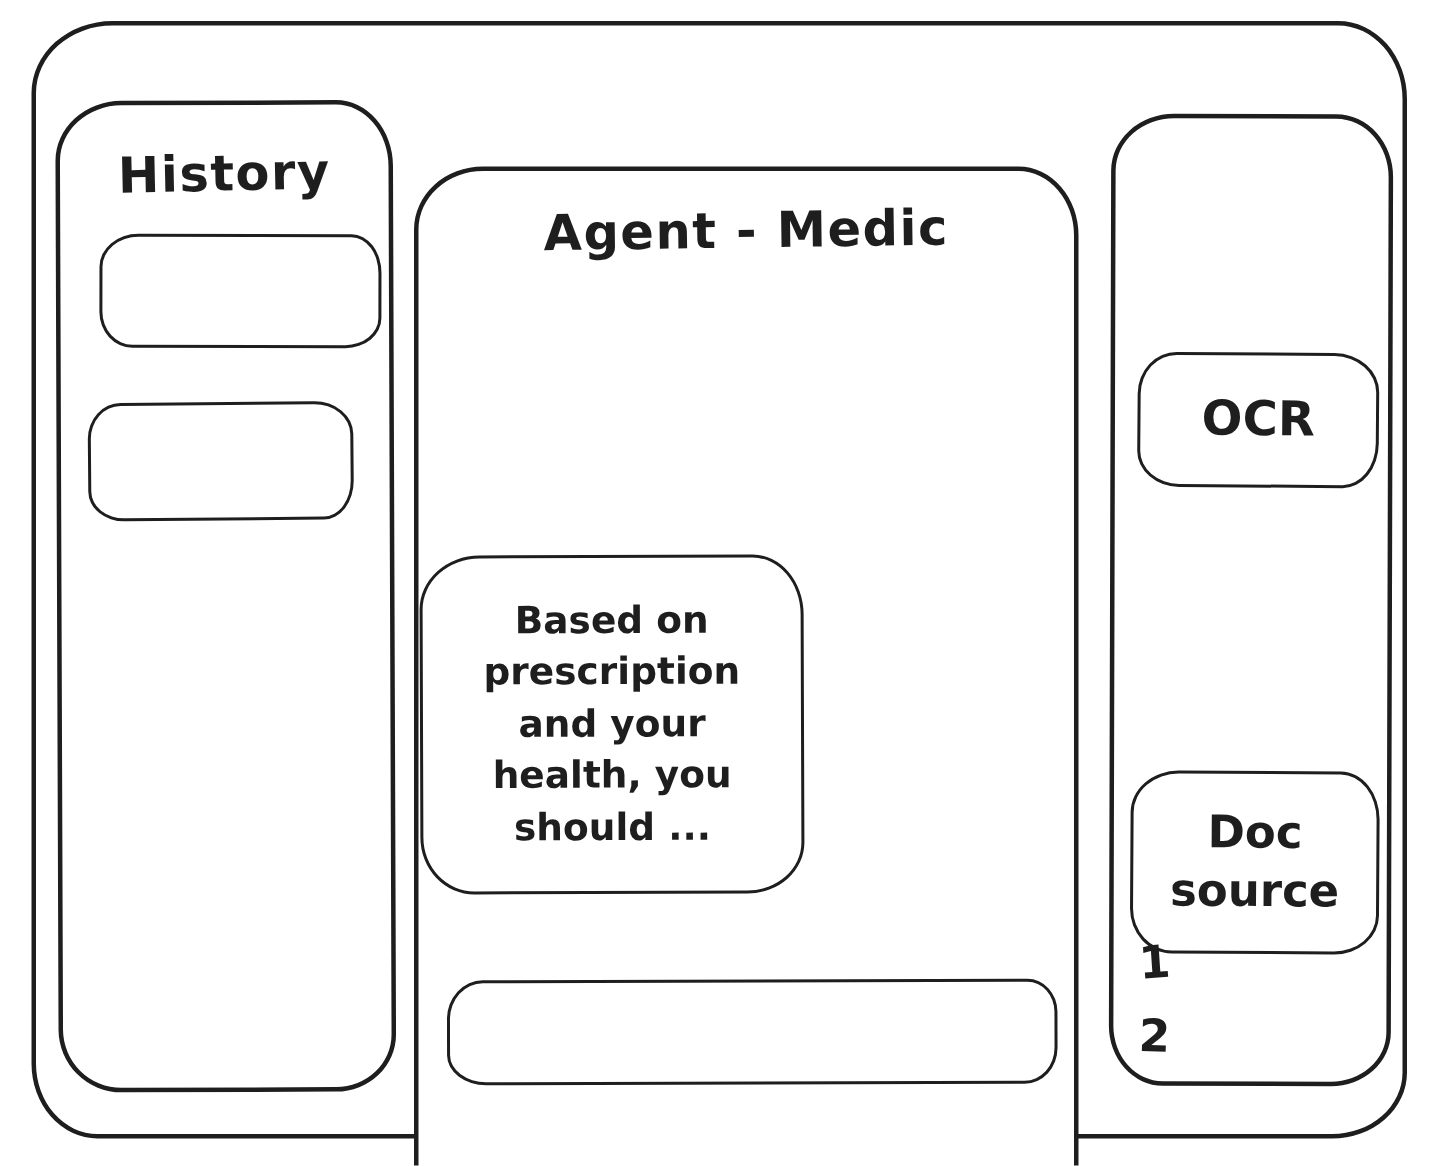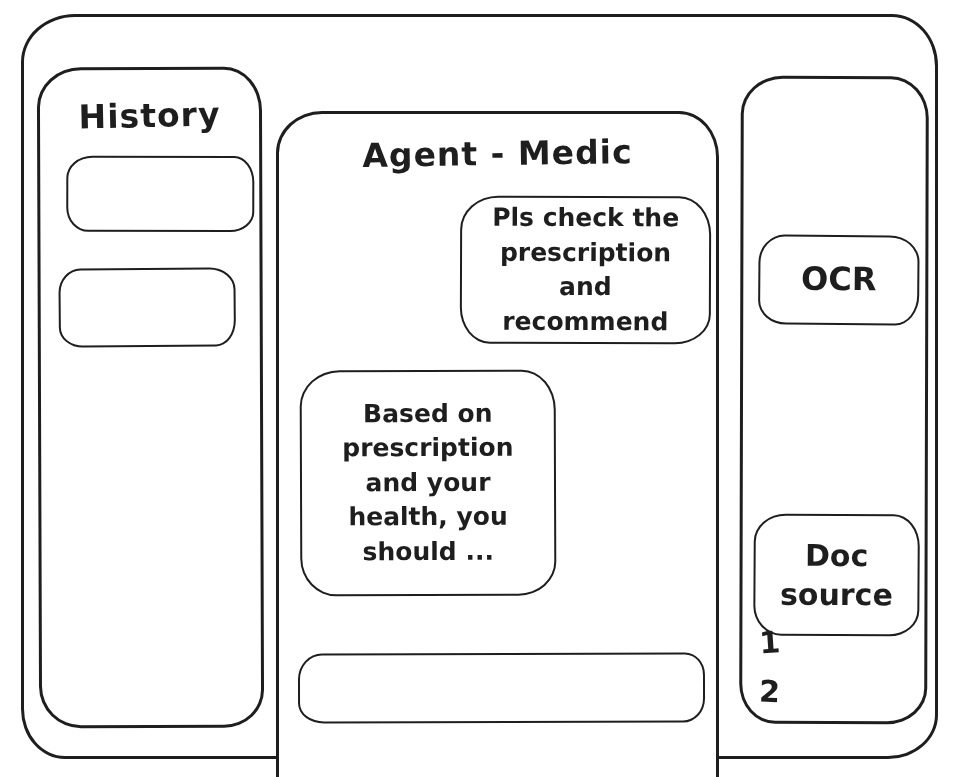--- a/index.html
+++ b/index.html
@@ -89,21 +89,21 @@
     border-width: 2.8px;
     padding: 10px 14px;
   }
   .bubble-user {
     left: 181px; top: 82px;
     width: 251px; height: 148px;
     border-radius: 38px 32px 36px 30px / 34px 38px 30px 36px;
     transform: rotate(0.2deg);
   }
   .bubble-assistant {
-    left: 21px; top: 256px;
+    left: 1px; top: 256px;
     width: 256px; height: 226px;
     border-radius: 40px 34px 38px 36px / 36px 40px 34px 38px;
     transform: rotate(-0.2deg);
   }
   .chat-input {
     position: absolute;
     left: 19px; top: 539px;
     width: 407px; height: 70px;
     border: 2.8px solid #1e1e1e;
     border-radius: 24px 20px 22px 26px / 26px 22px 24px 20px;
@@ -184,21 +184,20 @@
   <div class="frame sketch">
 
     <aside class="history-panel sketch">
       <div class="history-title">History</div>
       <div class="hist-item hist-item-1 sketch"></div>
       <div class="hist-item hist-item-2 sketch"></div>
     </aside>
 
     <main class="chat-panel sketch">
       <div class="chat-title">Agent - Medic</div>
-      <div class="bubble bubble-user sketch">Pls check the prescription and recommend</div>
       <div class="bubble bubble-assistant sketch">Based on prescription and your health, you should ...</div>
       <input class="chat-input" type="text" value="" style="">
     </main>
 
     <aside class="tools-panel sketch">
       <button class="tool-btn btn-ocr">OCR</button>
       <button class="tool-btn btn-doc-source">Doc source</button>
       <div class="doc-num doc-num-1">1</div>
       <div class="doc-num doc-num-2">2</div>
     </aside>

